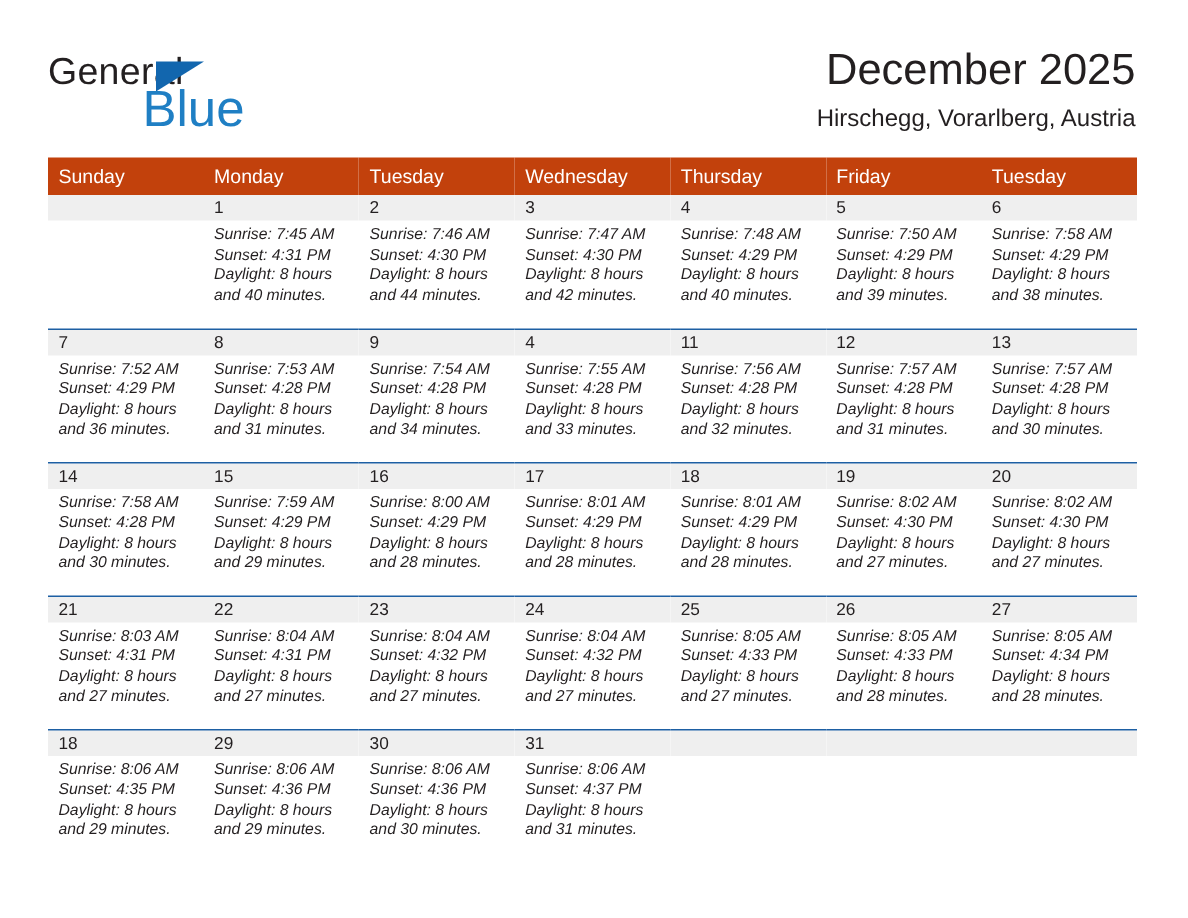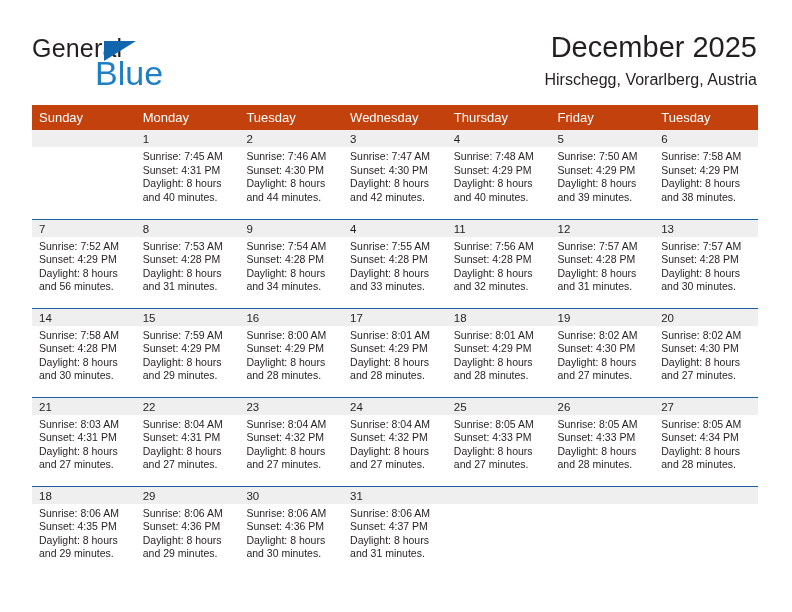--- a/index.html
+++ b/index.html
@@ -125,20 +125,21 @@
     background: #efefef;
     font-size: 11.5px;
     color: #231f20;
     padding: 3px 0 3px 7px;
     height: 17px;
     box-sizing: border-box;
     line-height: 12px;
   }
   .info {
     padding: 3px 6px 0 7px;
+    font-style: italic;
   }
   .info div {
     font-size: 10.5px;
     line-height: 13.6px;
     color: #231f20;
     white-space: nowrap;
   }
 </style>
 </head>
 <body>
@@ -233,21 +234,21 @@
               </div>
             </td>
           </tr>
           <tr class="weekrow">
             <td class="daycell">
               <div class="datenum">7</div>
               <div class="info">
                 <div>Sunrise: 7:52 AM</div>
                 <div>Sunset: 4:29 PM</div>
                 <div>Daylight: 8 hours</div>
-                <div>and 56 minutes.</div>
+                <div>and 36 minutes.</div>
               </div>
             </td>
             <td class="daycell">
               <div class="datenum">8</div>
               <div class="info">
                 <div>Sunrise: 7:53 AM</div>
                 <div>Sunset: 4:28 PM</div>
                 <div>Daylight: 8 hours</div>
                 <div>and 31 minutes.</div>
               </div>

